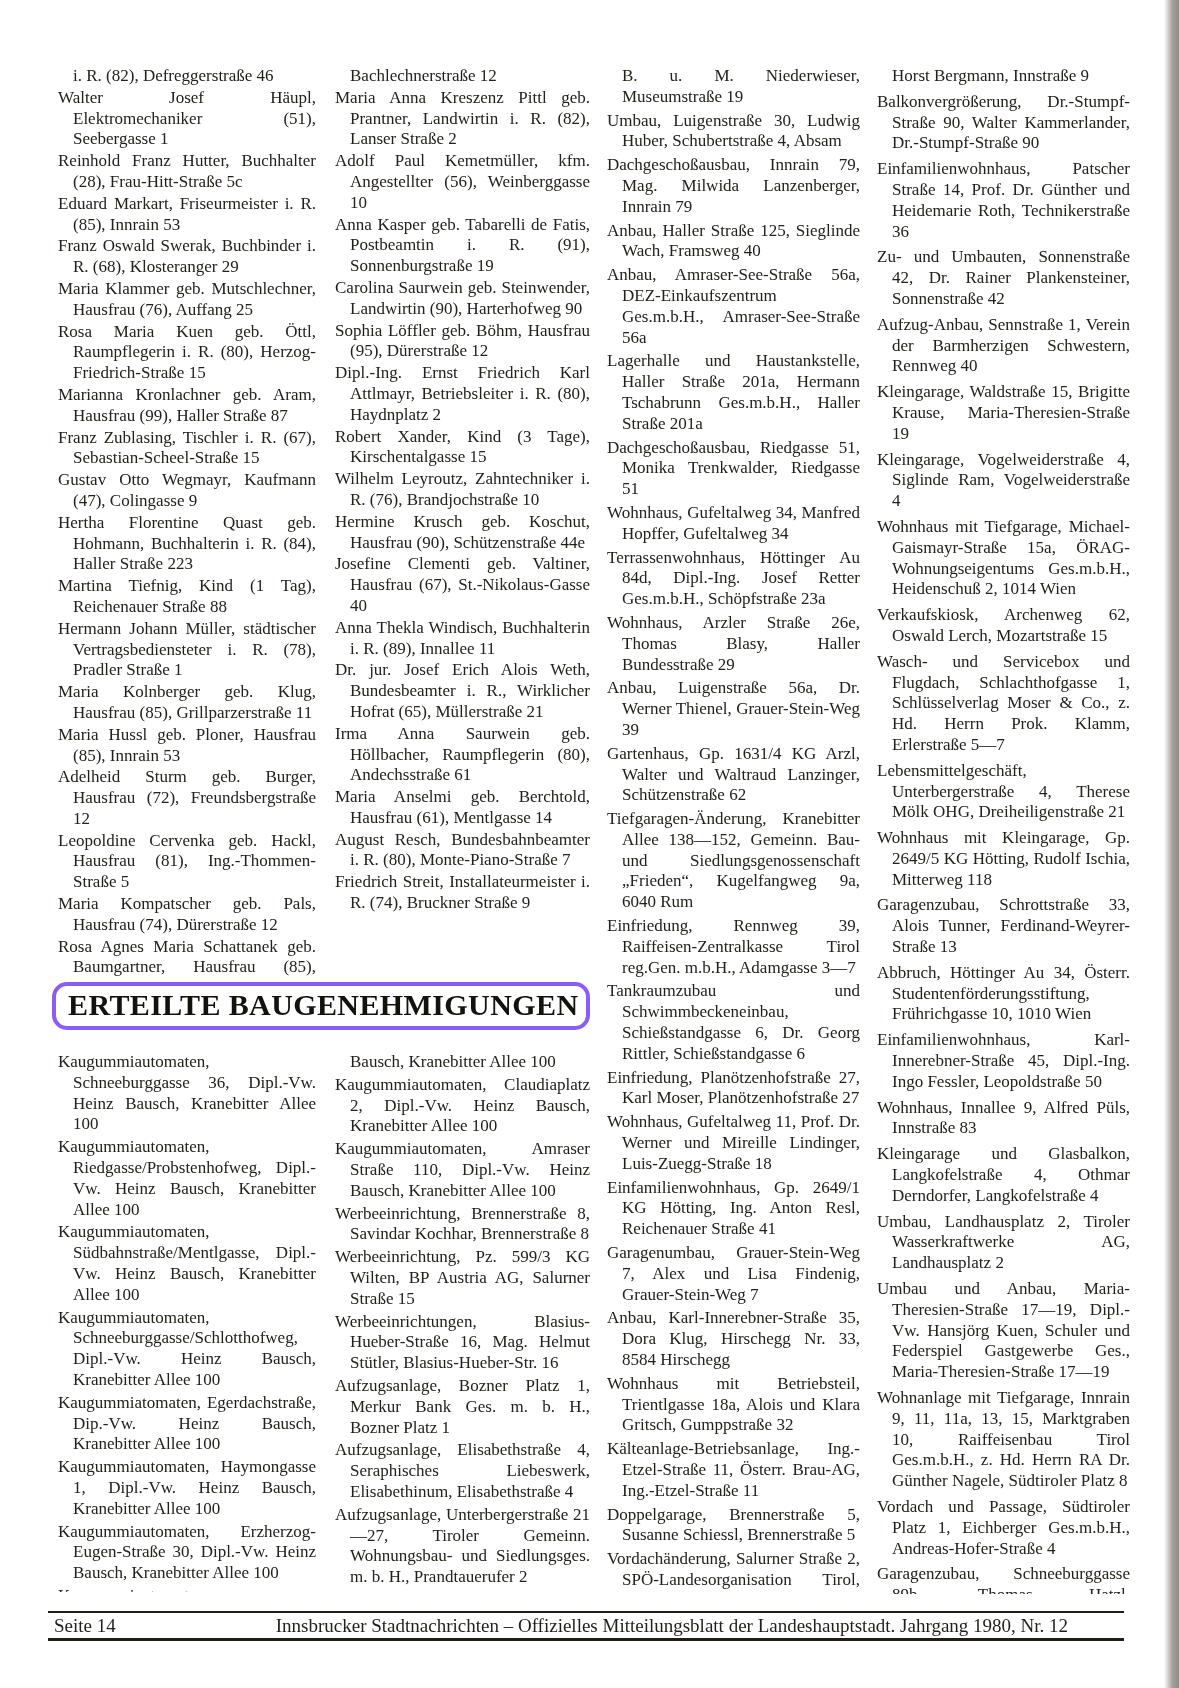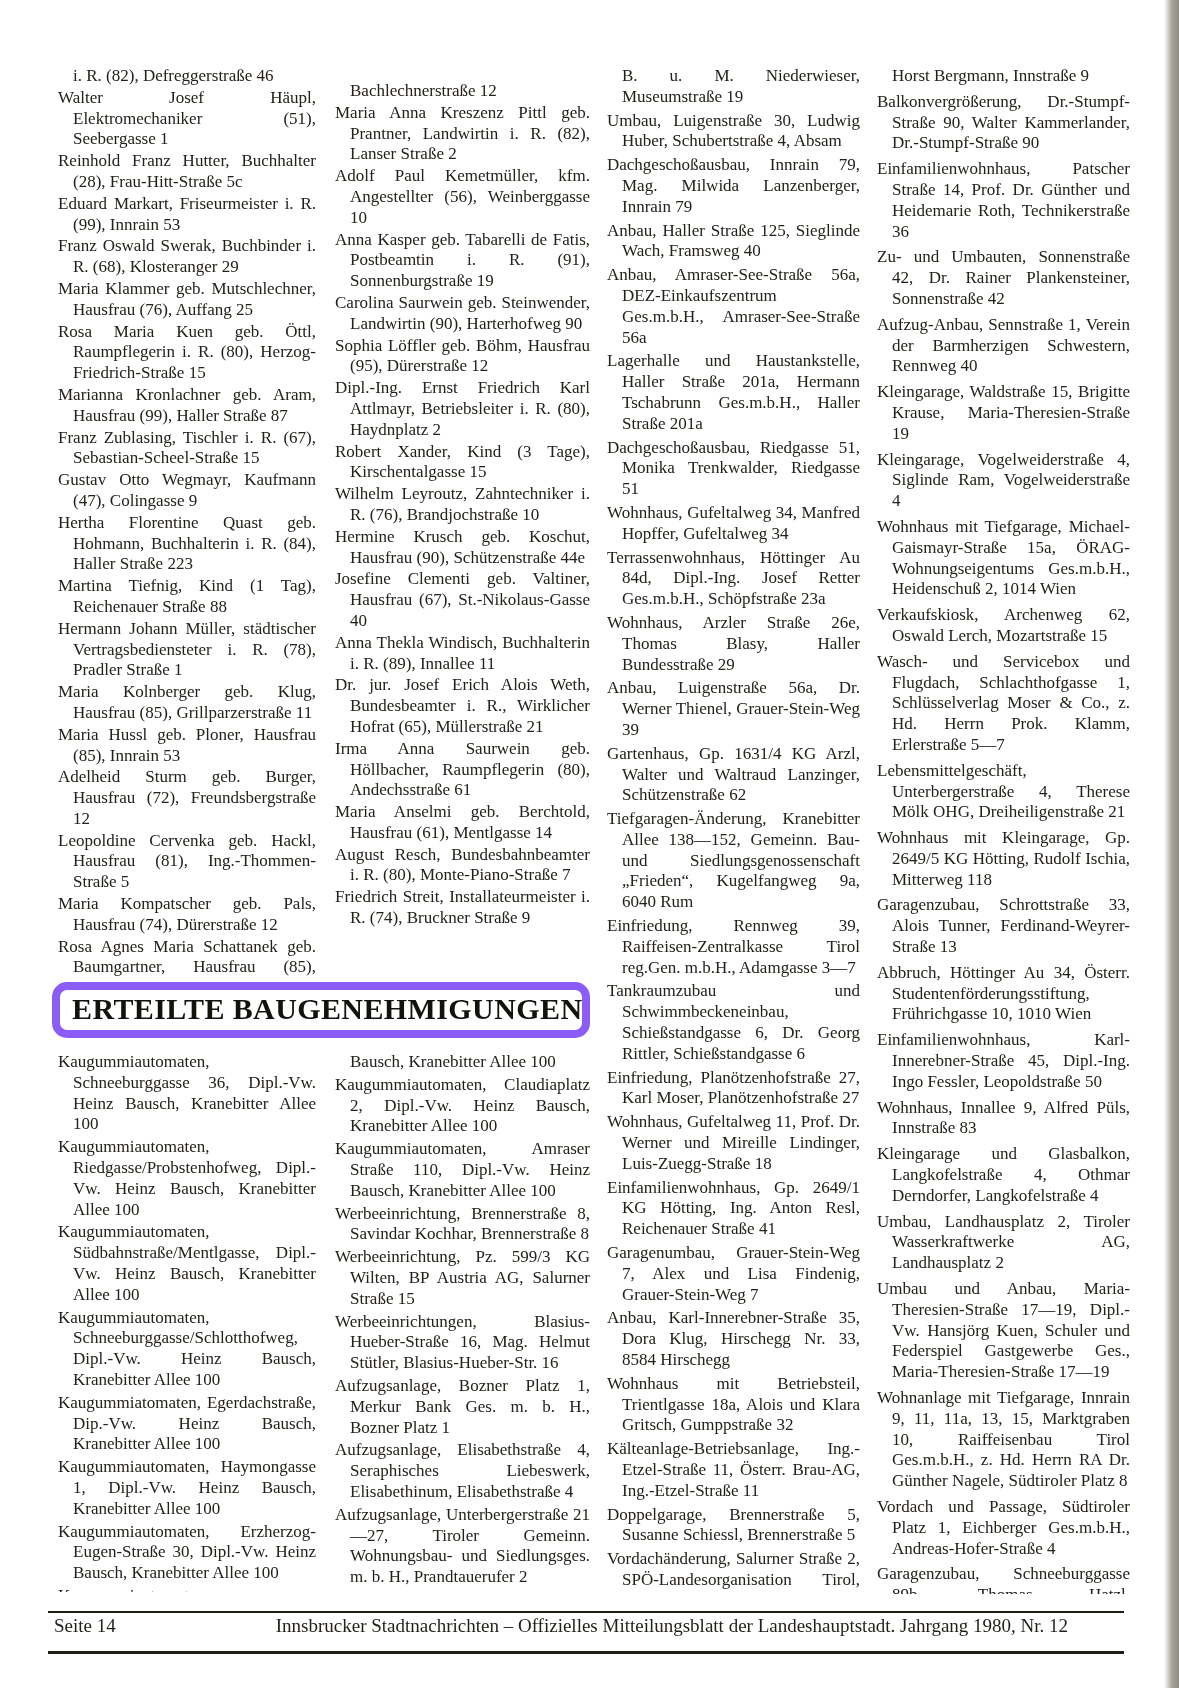--- a/index.html
+++ b/index.html
@@ -15,58 +15,58 @@
     font-size:17px;line-height:20.8px;text-align:justify;
     hyphens:auto;-webkit-hyphens:auto;
   }
   .col p{margin:0;padding-left:15px;text-indent:-15px;}
   .col p.cont{text-indent:0;}
   .deaths p{margin-bottom:1px;}
   .permits12 p{margin-bottom:2px;}
   .c3 p{margin-bottom:3px;}
   .c4 p{margin-bottom:5px;}
   .col-1d{left:58px;top:66px;width:258px;height:912px;}
-  .col-2d{left:335px;top:66px;width:255px;height:912px;margin-top:15px;}
+  .col-2d{left:335px;top:66px;width:255px;height:912px;}
   .col-1p{left:58px;top:1052px;width:258px;height:540px;}
   .col-2p{left:335px;top:1052px;width:255px;height:540px;}
   .col-3{left:607px;top:66px;width:253px;height:1528px;}
   .col-4{left:877px;top:66px;width:253px;height:1528px;}
   .permit-box{
-    position:absolute;left:52px;top:982px;width:538px;height:56px;
-    border:8px solid #8b5cf6;border-radius:15px;box-sizing:border-box;
+    position:absolute;left:52px;top:982px;width:538px;height:48px;
+    border:4px solid #8b5cf6;border-radius:15px;box-sizing:border-box;
     display:flex;align-items:center;padding:0 2px 2px 12px;
     background:transparent;
   }
   .permit-box span{
     font-size:30px;font-weight:700;letter-spacing:.4px;color:#14120c;
     white-space:nowrap;
   }
   .footer{position:absolute;left:48px;top:1611px;width:1076px;}
   .rule-top{border-top:2px solid #201d16;}
   .rule-bottom{border-top:3px solid #201d16;}
   .footer-row{
     display:flex;justify-content:space-between;align-items:baseline;
-    padding:2px 4px 14px 6px;font-size:19px;color:#221f18;
+    padding:2px 4px 1px 6px;font-size:19px;color:#221f18;
   }
   .footer-row .mast{margin-left:160px;flex:1;text-align:left;}
   .scan-edge{
     position:absolute;top:0;right:0;width:15px;height:100%;
     background:linear-gradient(to right,rgba(150,147,138,0),#a5a29a 55%,#8f8c84 100%);
   }
 </style>
 </head>
 <body>
 
 <div class="page">
 
   <div class="col deaths col-1d">
       <p class="cont">i. R. (82), Defreggerstraße 46</p>
       <p>Walter Josef Häupl, Elektromechaniker (51), Seebergasse 1</p>
       <p>Reinhold Franz Hutter, Buchhalter (28), Frau-Hitt-Straße 5c</p>
-      <p>Eduard Markart, Friseurmeister i. R. (99), Innrain 53</p>
+      <p>Eduard Markart, Friseurmeister i. R. (85), Innrain 53</p>
       <p>Franz Oswald Swerak, Buchbinder i. R. (68), Klosteranger 29</p>
       <p>Maria Klammer geb. Mutschlechner, Hausfrau (76), Auffang 25</p>
       <p>Rosa Maria Kuen geb. Öttl, Raumpflegerin i. R. (80), Herzog-Friedrich-Straße 15</p>
       <p>Marianna Kronlachner geb. Aram, Hausfrau (99), Haller Straße 87</p>
       <p>Franz Zublasing, Tischler i. R. (67), Sebastian-Scheel-Straße 15</p>
       <p>Gustav Otto Wegmayr, Kaufmann (47), Colingasse 9</p>
       <p>Hertha Florentine Quast geb. Hohmann, Buchhalterin i. R. (84), Haller Straße 223</p>
       <p>Martina Tiefnig, Kind (1 Tag), Reichenauer Straße 88</p>
       <p>Hermann Johann Müller, städtischer Vertragsbediensteter i. R. (78), Pradler Straße 1</p>
       <p>Maria Kolnberger geb. Klug, Hausfrau (85), Grillparzerstraße 11</p>

